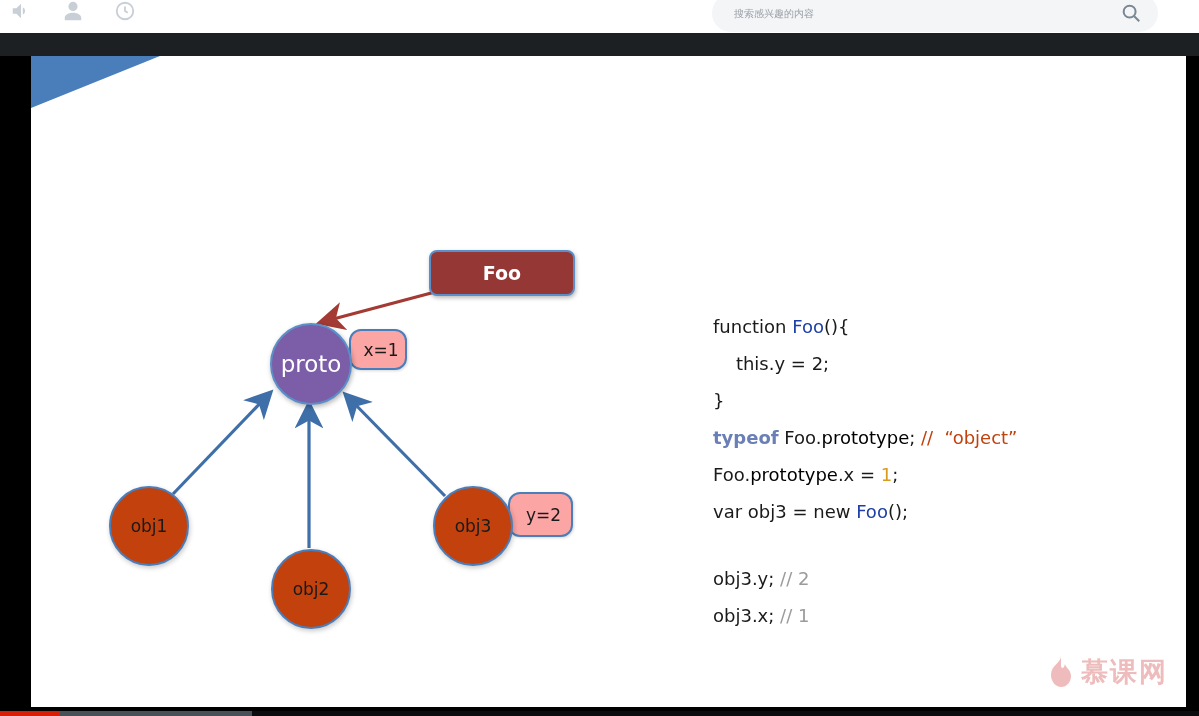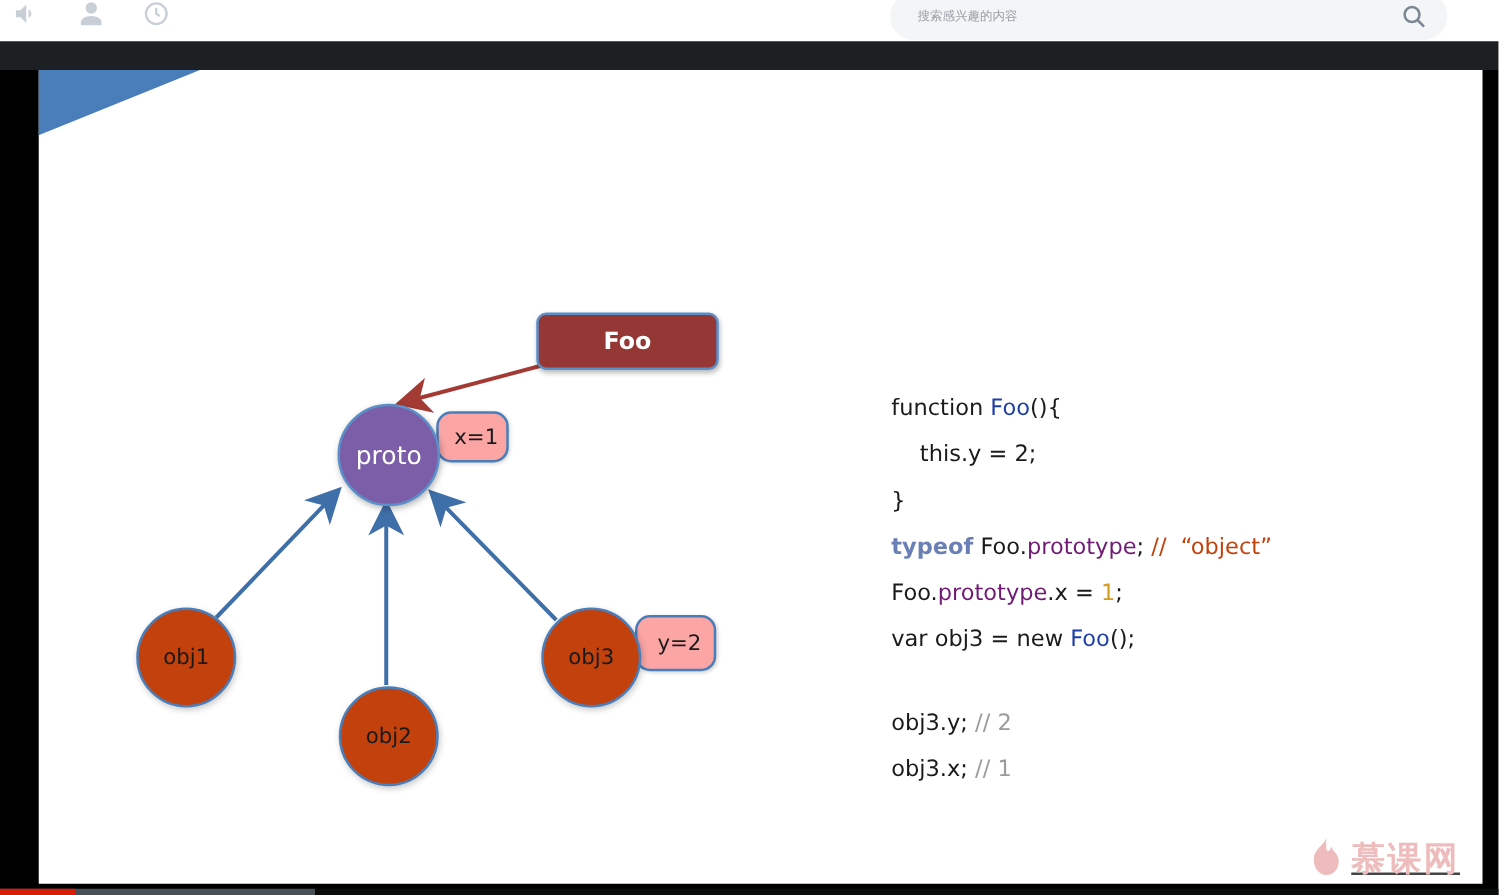--- a/index.html
+++ b/index.html
@@ -142,21 +142,21 @@
     border-radius: 50%;
     background: #7b5ea7;
     border: 2px solid #5b8fc9;
     box-shadow: 1px 2px 5px rgba(0,0,0,0.3);
     display: flex;
     align-items: center;
     justify-content: center;
   }
   .proto-circle span {
     color: #ffffff;
-    font-size: 20px;
+    font-size: 23px;
     font-family: "DejaVu Sans", sans-serif;
   }
 
   .obj-circle {
     position: absolute;
     width: 76px; height: 76px;
     border-radius: 50%;
     background: #c2410c;
     border: 2px solid #4a7ebb;
     box-shadow: 1px 2px 5px rgba(0,0,0,0.22);
@@ -199,34 +199,33 @@
     font-family: "DejaVu Sans", sans-serif;
     font-size: 18px;
     line-height: 37px;
     color: #1a1a1a;
     white-space: pre;
   }
   .code .line { white-space: pre; }
   .code .gap { height: 30px; }
   .kw-fn   { color: #1f3fa8; }
   .kw-typeof { color: #6a7fb5; font-weight: bold; }
-  .proto-w { color: #701a75; text-align: center; }
+  .proto-w { color: #000000; text-align: center; }
   .num     { color: #d99b1c; }
   .cmt     { color: #c2410c; }
   .cmt-gray{ color: #9b9b9b; }
 
   
   .watermark {
     position: absolute;
-    right: 18px; bottom: 2px;
-    display: flex;
-    align-items: flex-start;
+    right: 18px; bottom: 17px;
+    display: flex;
+    align-items: center;
     gap: 8px;
     opacity: 0.72;
-    text-decoration: underline;
   }
   .watermark .wm-text {
     color: #e8a3a3;
     font-size: 27px;
     font-weight: bold;
     letter-spacing: 2px;
     font-family: "DejaVu Sans", sans-serif;
   }
 
   

